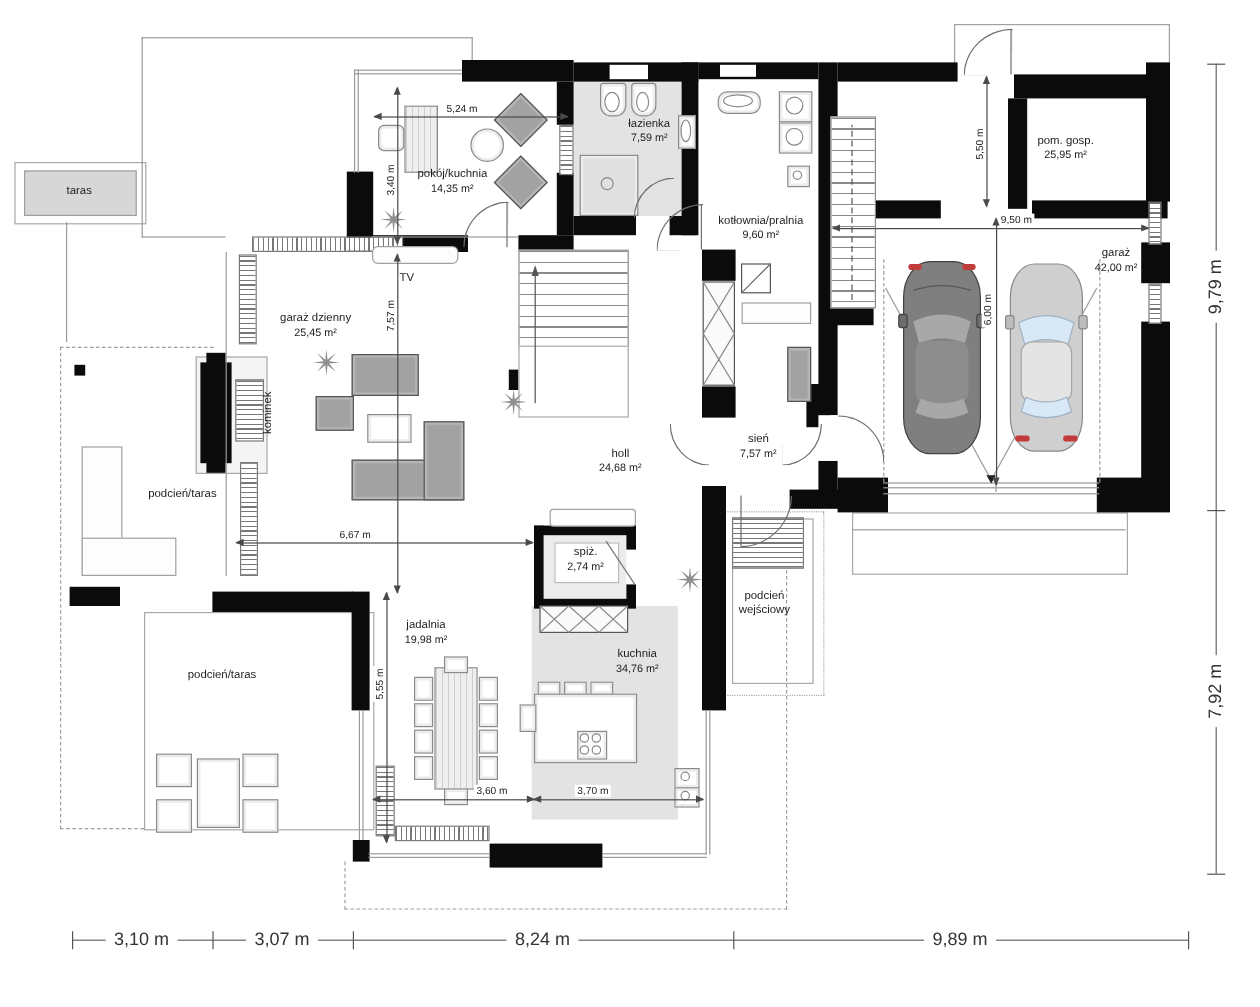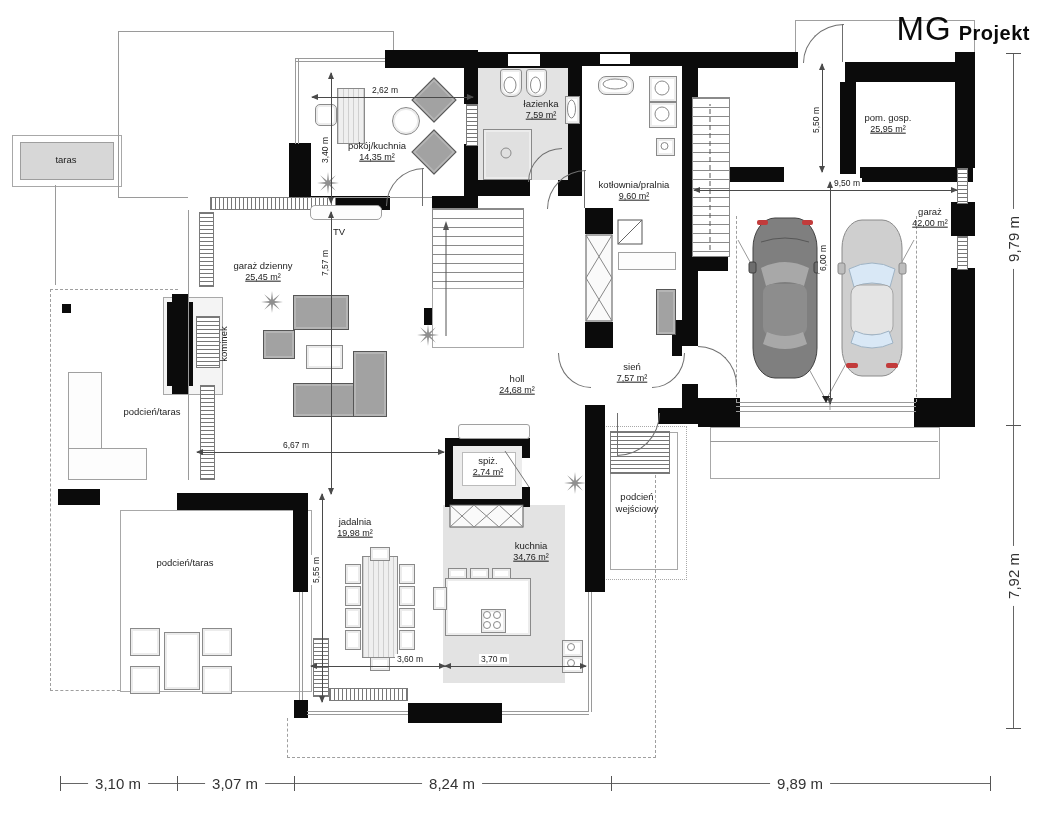--- a/index.html
+++ b/index.html
@@ -26,21 +26,21 @@
   .grain{position:absolute;border:1px solid #8a8a8a;background:repeating-linear-gradient(90deg,#cfcfcf 0 1px,#efefef 1px 5px);display:block;}
   .r45{transform:rotate(45deg);}
   .arc{position:absolute;display:block;}
   .arc-tl{border-top:1px solid #6f6f6f;border-left:1px solid #6f6f6f;border-top-left-radius:100%;}
   .arc-tr{border-top:1px solid #6f6f6f;border-right:1px solid #6f6f6f;border-top-right-radius:100%;}
   .arc-bl{border-bottom:1px solid #6f6f6f;border-left:1px solid #6f6f6f;border-bottom-left-radius:100%;}
   .arc-br{border-bottom:1px solid #6f6f6f;border-right:1px solid #6f6f6f;border-bottom-right-radius:100%;}
   .leaf{position:absolute;background:#6f6f6f;display:block;}
   .room-label{position:absolute;transform:translate(-50%,-50%);text-align:center;color:#1c1c1c;white-space:nowrap;}
   .rname{font-size:9.5px;line-height:1.25;}
-  .rarea{font-size:9px;line-height:1.2;text-decoration:underline;}
+  .rarea{font-size:9px;line-height:1.2;}
   .note{position:absolute;transform:translate(-50%,-50%);font-size:9.5px;color:#1c1c1c;text-align:center;white-space:pre-line;line-height:1.25;}
   .note.rot{transform:translate(-50%,-50%) rotate(-90deg);}
   .dimline{position:absolute;background:#4a4a4a;display:block;}
   .dimline.h::before{content:'';position:absolute;left:-1px;top:-3px;border:3px solid transparent;border-left:0;border-right:7px solid #4a4a4a;}
   .dimline.h::after{content:'';position:absolute;right:-1px;top:-3px;border:3px solid transparent;border-right:0;border-left:7px solid #4a4a4a;}
   .dimline.v::before{content:'';position:absolute;top:-1px;left:-3px;border:3px solid transparent;border-top:0;border-bottom:7px solid #4a4a4a;}
   .dimline.v::after{content:'';position:absolute;bottom:-1px;left:-3px;border:3px solid transparent;border-bottom:0;border-top:7px solid #4a4a4a;}
   .dlabel{position:absolute;transform:translate(-50%,-50%);font-size:8.5px;color:#222;background:#fff;padding:0 2px;white-space:nowrap;}
   .dlabel.rot{transform:translate(-50%,-50%) rotate(-90deg);}
   .bigdim{position:absolute;transform:translate(-50%,-50%);font-size:15px;color:#333;background:#fff;padding:0 7px;white-space:nowrap;}
@@ -367,21 +367,21 @@
         <div class="rarea">34,76 m²</div>
       </div>
       <div class="note" style="left: 66px; top: 160px;">taras</div>
       <div class="note" style="left: 339px; top: 232px;">TV</div>
       <div class="note rot" style="left: 224px; top: 344px;">kominek</div>
       <div class="note" style="left: 152px; top: 412px;">podcień/taras</div>
       <div class="note" style="left: 185px; top: 563px;">podcień/taras</div>
       <div class="note" style="left: 637px; top: 503px;">podcień
 wejściowy</div>
       <div class="dimline h" style="left: 312px; top: 97px; width: 161px; height: 1px;"></div>
-      <span class="dlabel" style="left: 385px; top: 90px;">2,62 m</span>
+      <span class="dlabel" style="left: 385px; top: 90px;">5,24 m</span>
       <div class="dimline v" style="left: 331px; top: 73px; width: 1px; height: 130px;"></div>
       <span class="dlabel rot" style="left: 325px; top: 150px;">3,40 m</span>
       <div class="dimline v" style="left: 331px; top: 212px; width: 1px; height: 282px;"></div>
       <span class="dlabel rot" style="left: 325px; top: 263px;">7,57 m</span>
       <div class="dimline h" style="left: 197px; top: 452px; width: 247px; height: 1px;"></div>
       <span class="dlabel" style="left: 296px; top: 445px;">6,67 m</span>
       <div class="dimline v" style="left: 322px; top: 494px; width: 1px; height: 208px;"></div>
       <span class="dlabel rot" style="left: 316px; top: 570px;">5,55 m</span>
       <div class="dimline h" style="left: 311px; top: 666px; width: 134px; height: 1px;"></div>
       <span class="dlabel" style="left: 410px; top: 659px;">3,60 m</span>
@@ -404,17 +404,13 @@
       <span class="bigdim" style="left: 452px; top: 783px;">8,24 m</span>
       <span class="bigdim" style="left: 800px; top: 783px;">9,89 m</span>
       <span class="lv" style="left: 1013px; top: 53px; width: 1px; height: 675px; background: rgb(102, 102, 102);"></span>
       <span class="tick" style="left: 1006px; top: 53px; width: 15px; height: 1px;"></span>
       <span class="tick" style="left: 1006px; top: 425px; width: 15px; height: 1px;"></span>
       <span class="tick" style="left: 1006px; top: 728px; width: 15px; height: 1px;"></span>
       <span class="bigdim rot" style="left: 1013px; top: 239px;">9,79 m</span>
       <span class="bigdim rot" style="left: 1013px; top: 576px;">7,92 m</span>
     </div>
 
-<div id="logo">
-  <span id="logo-mg">MG</span>
-  <span id="logo-projekt">Projekt</span>
 </div>
-</div>
 
 </body></html>

